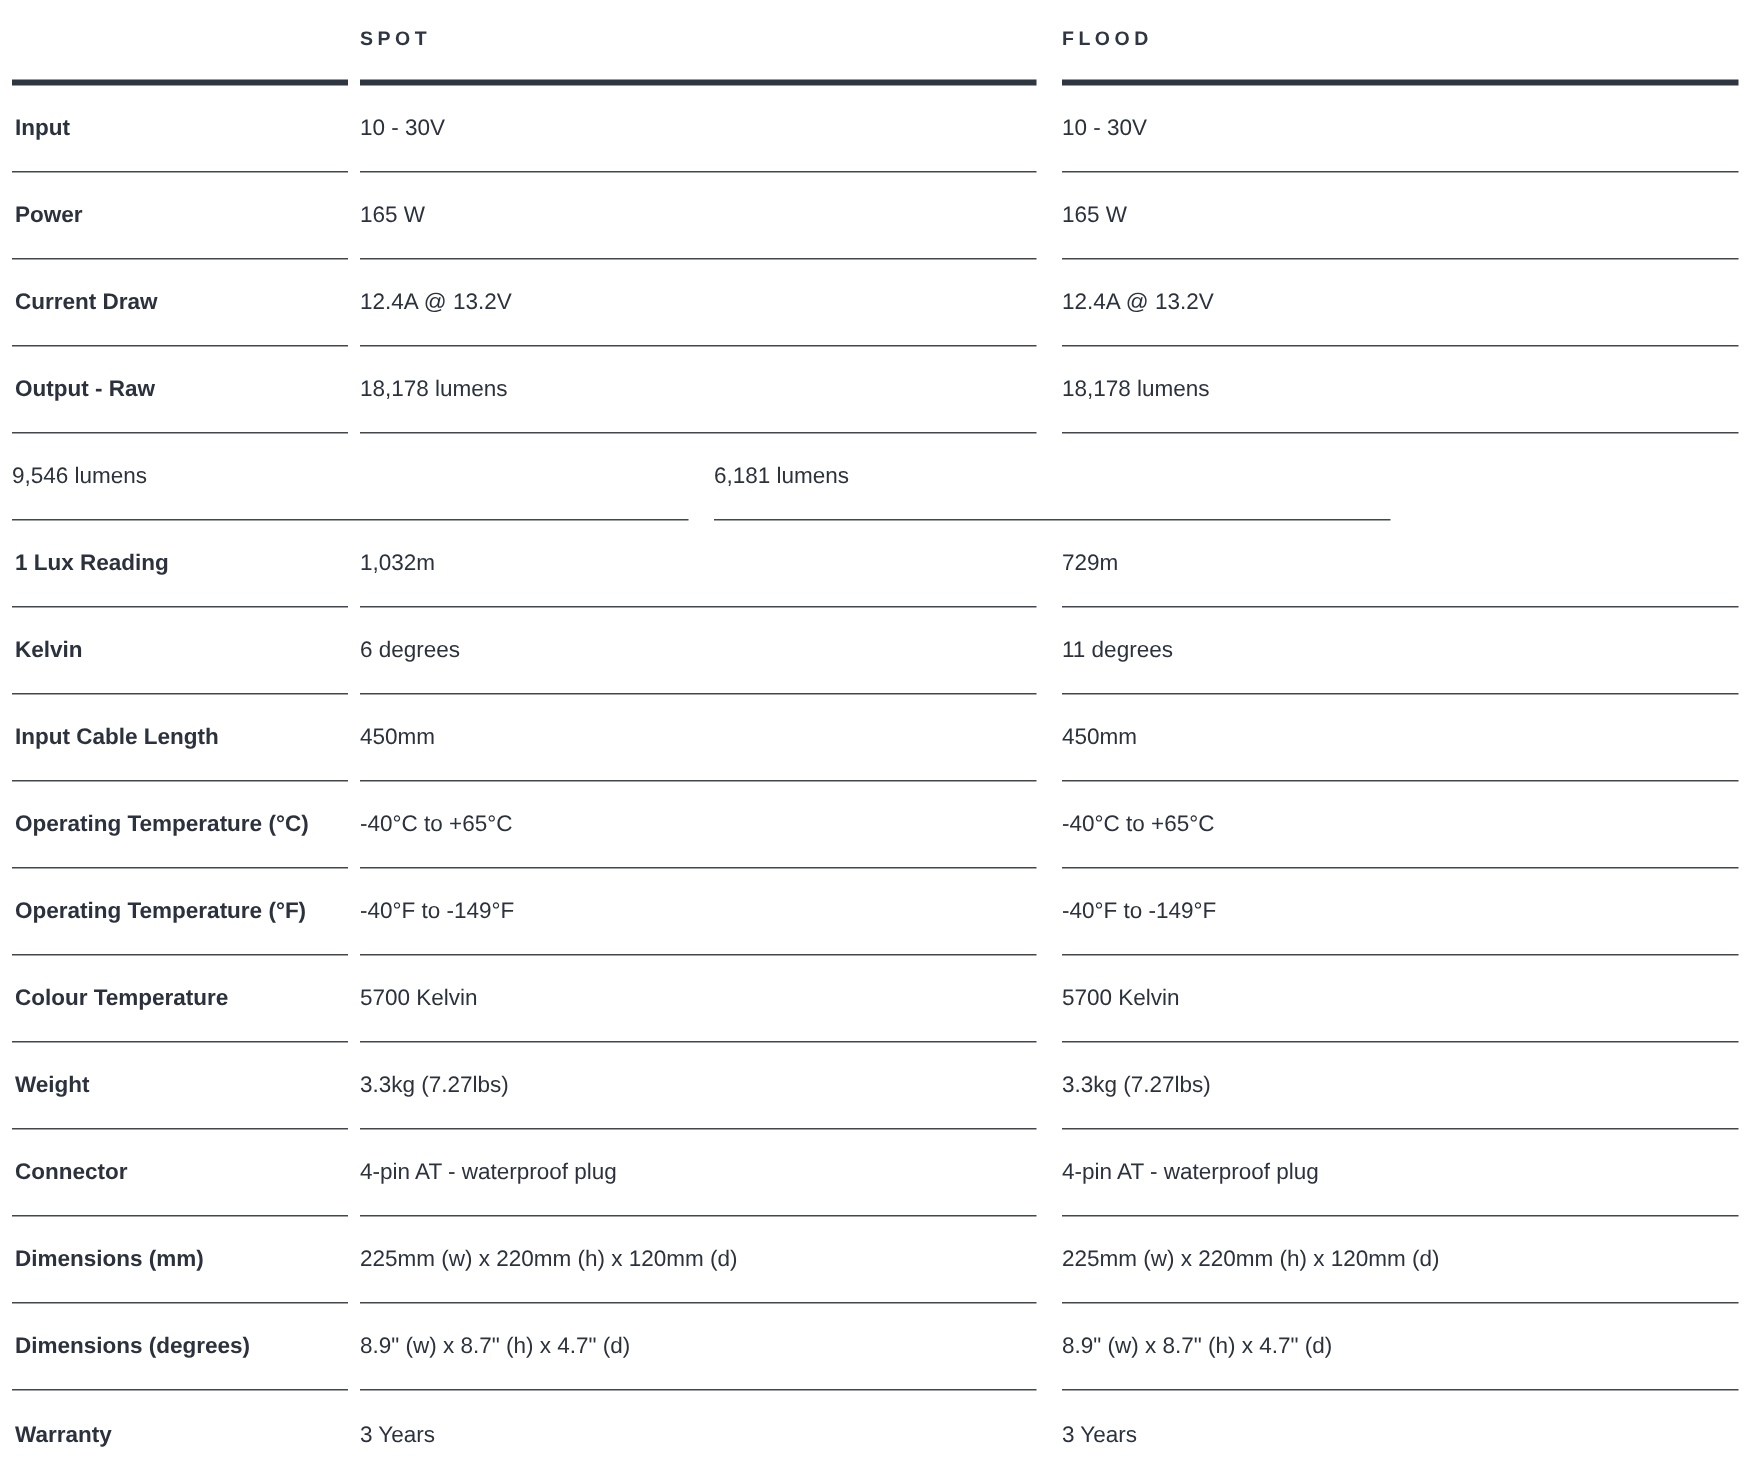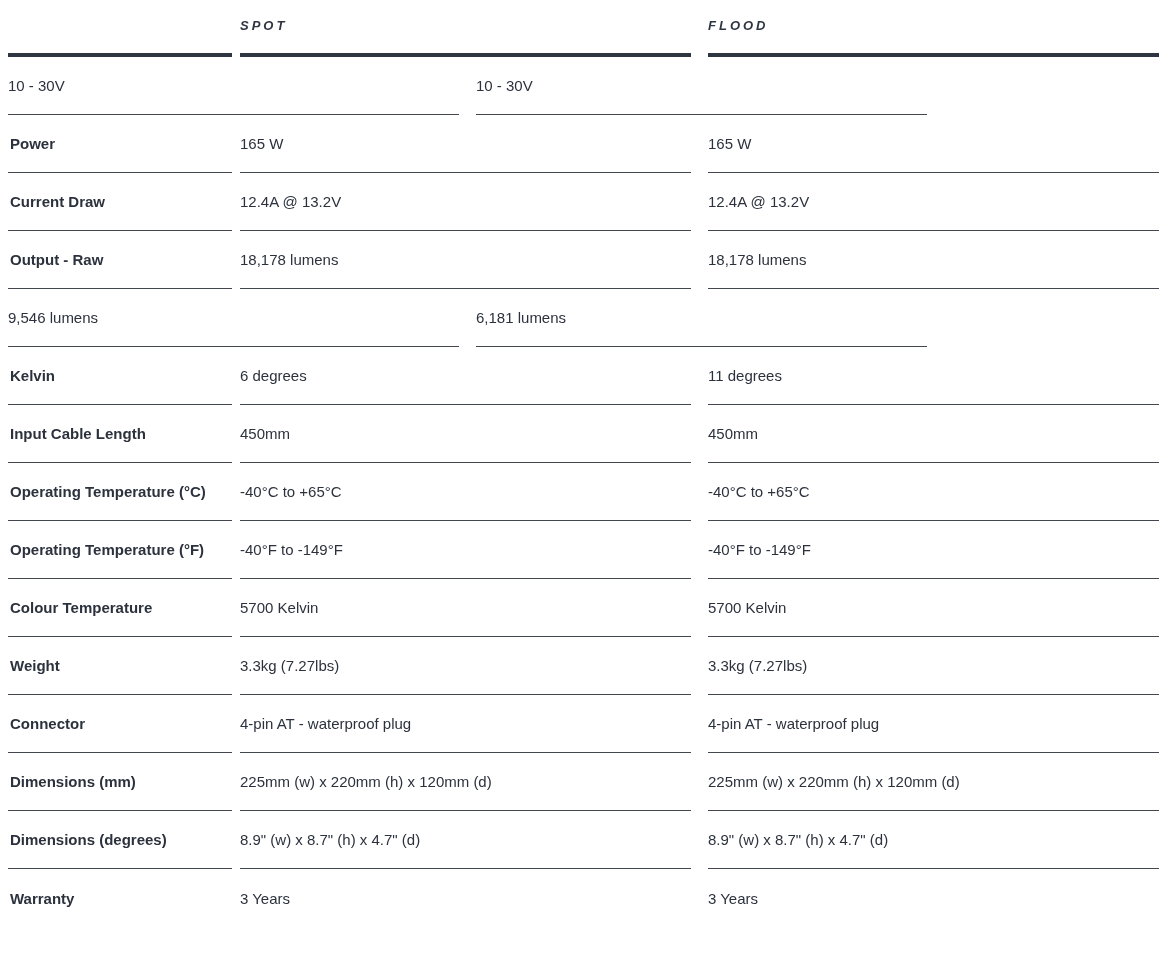--- a/index.html
+++ b/index.html
@@ -27,21 +27,20 @@
   .header-row .cell {
     height: 57px;
     border-bottom: 4px solid #2e3642;
   }
   .col-header {
     font-size: 13px;
     font-weight: bold;
     letter-spacing: 3px;
     color: #2e3642;
     padding-bottom: 2px;
-    font-style: italic;
   }
 
   
   .spec-row .cell {
     height: 58px;
     border-bottom: 1px solid #42464e;
     font-size: 15px;
   }
   .spec-row .label-cell {
     font-weight: bold;
@@ -61,20 +60,21 @@
     <div class="cell spot-cell">
       <span class="col-header">SPOT</span>
     </div>
     <div class="cell flood-cell">
       <span class="col-header">FLOOD</span>
     </div>
   </div>
 
   <div id="rows-host">
   <div class="row spec-row">
+    <div class="cell label-cell">Input</div>
     <div class="cell spot-cell">10 - 30V</div>
     <div class="cell flood-cell">10 - 30V</div>
   </div>
 
   <div class="row spec-row">
     <div class="cell label-cell">Power</div>
     <div class="cell spot-cell">165 W</div>
     <div class="cell flood-cell">165 W</div>
   </div>
 
@@ -88,20 +88,25 @@
     <div class="cell label-cell">Output - Raw</div>
     <div class="cell spot-cell">18,178 lumens</div>
     <div class="cell flood-cell">18,178 lumens</div>
   </div>
 
   <div class="row spec-row">
     <div class="cell spot-cell">9,546 lumens</div>
     <div class="cell flood-cell">6,181 lumens</div>
   </div>
 
+  <div class="row spec-row">
+    <div class="cell label-cell">1 Lux Reading</div>
+    <div class="cell spot-cell">1,032m</div>
+    <div class="cell flood-cell">729m</div>
+  </div>
 
   <div class="row spec-row">
     <div class="cell label-cell">Kelvin</div>
     <div class="cell spot-cell">6 degrees</div>
     <div class="cell flood-cell">11 degrees</div>
   </div>
 
   <div class="row spec-row">
     <div class="cell label-cell">Input Cable Length</div>
     <div class="cell spot-cell">450mm</div>

